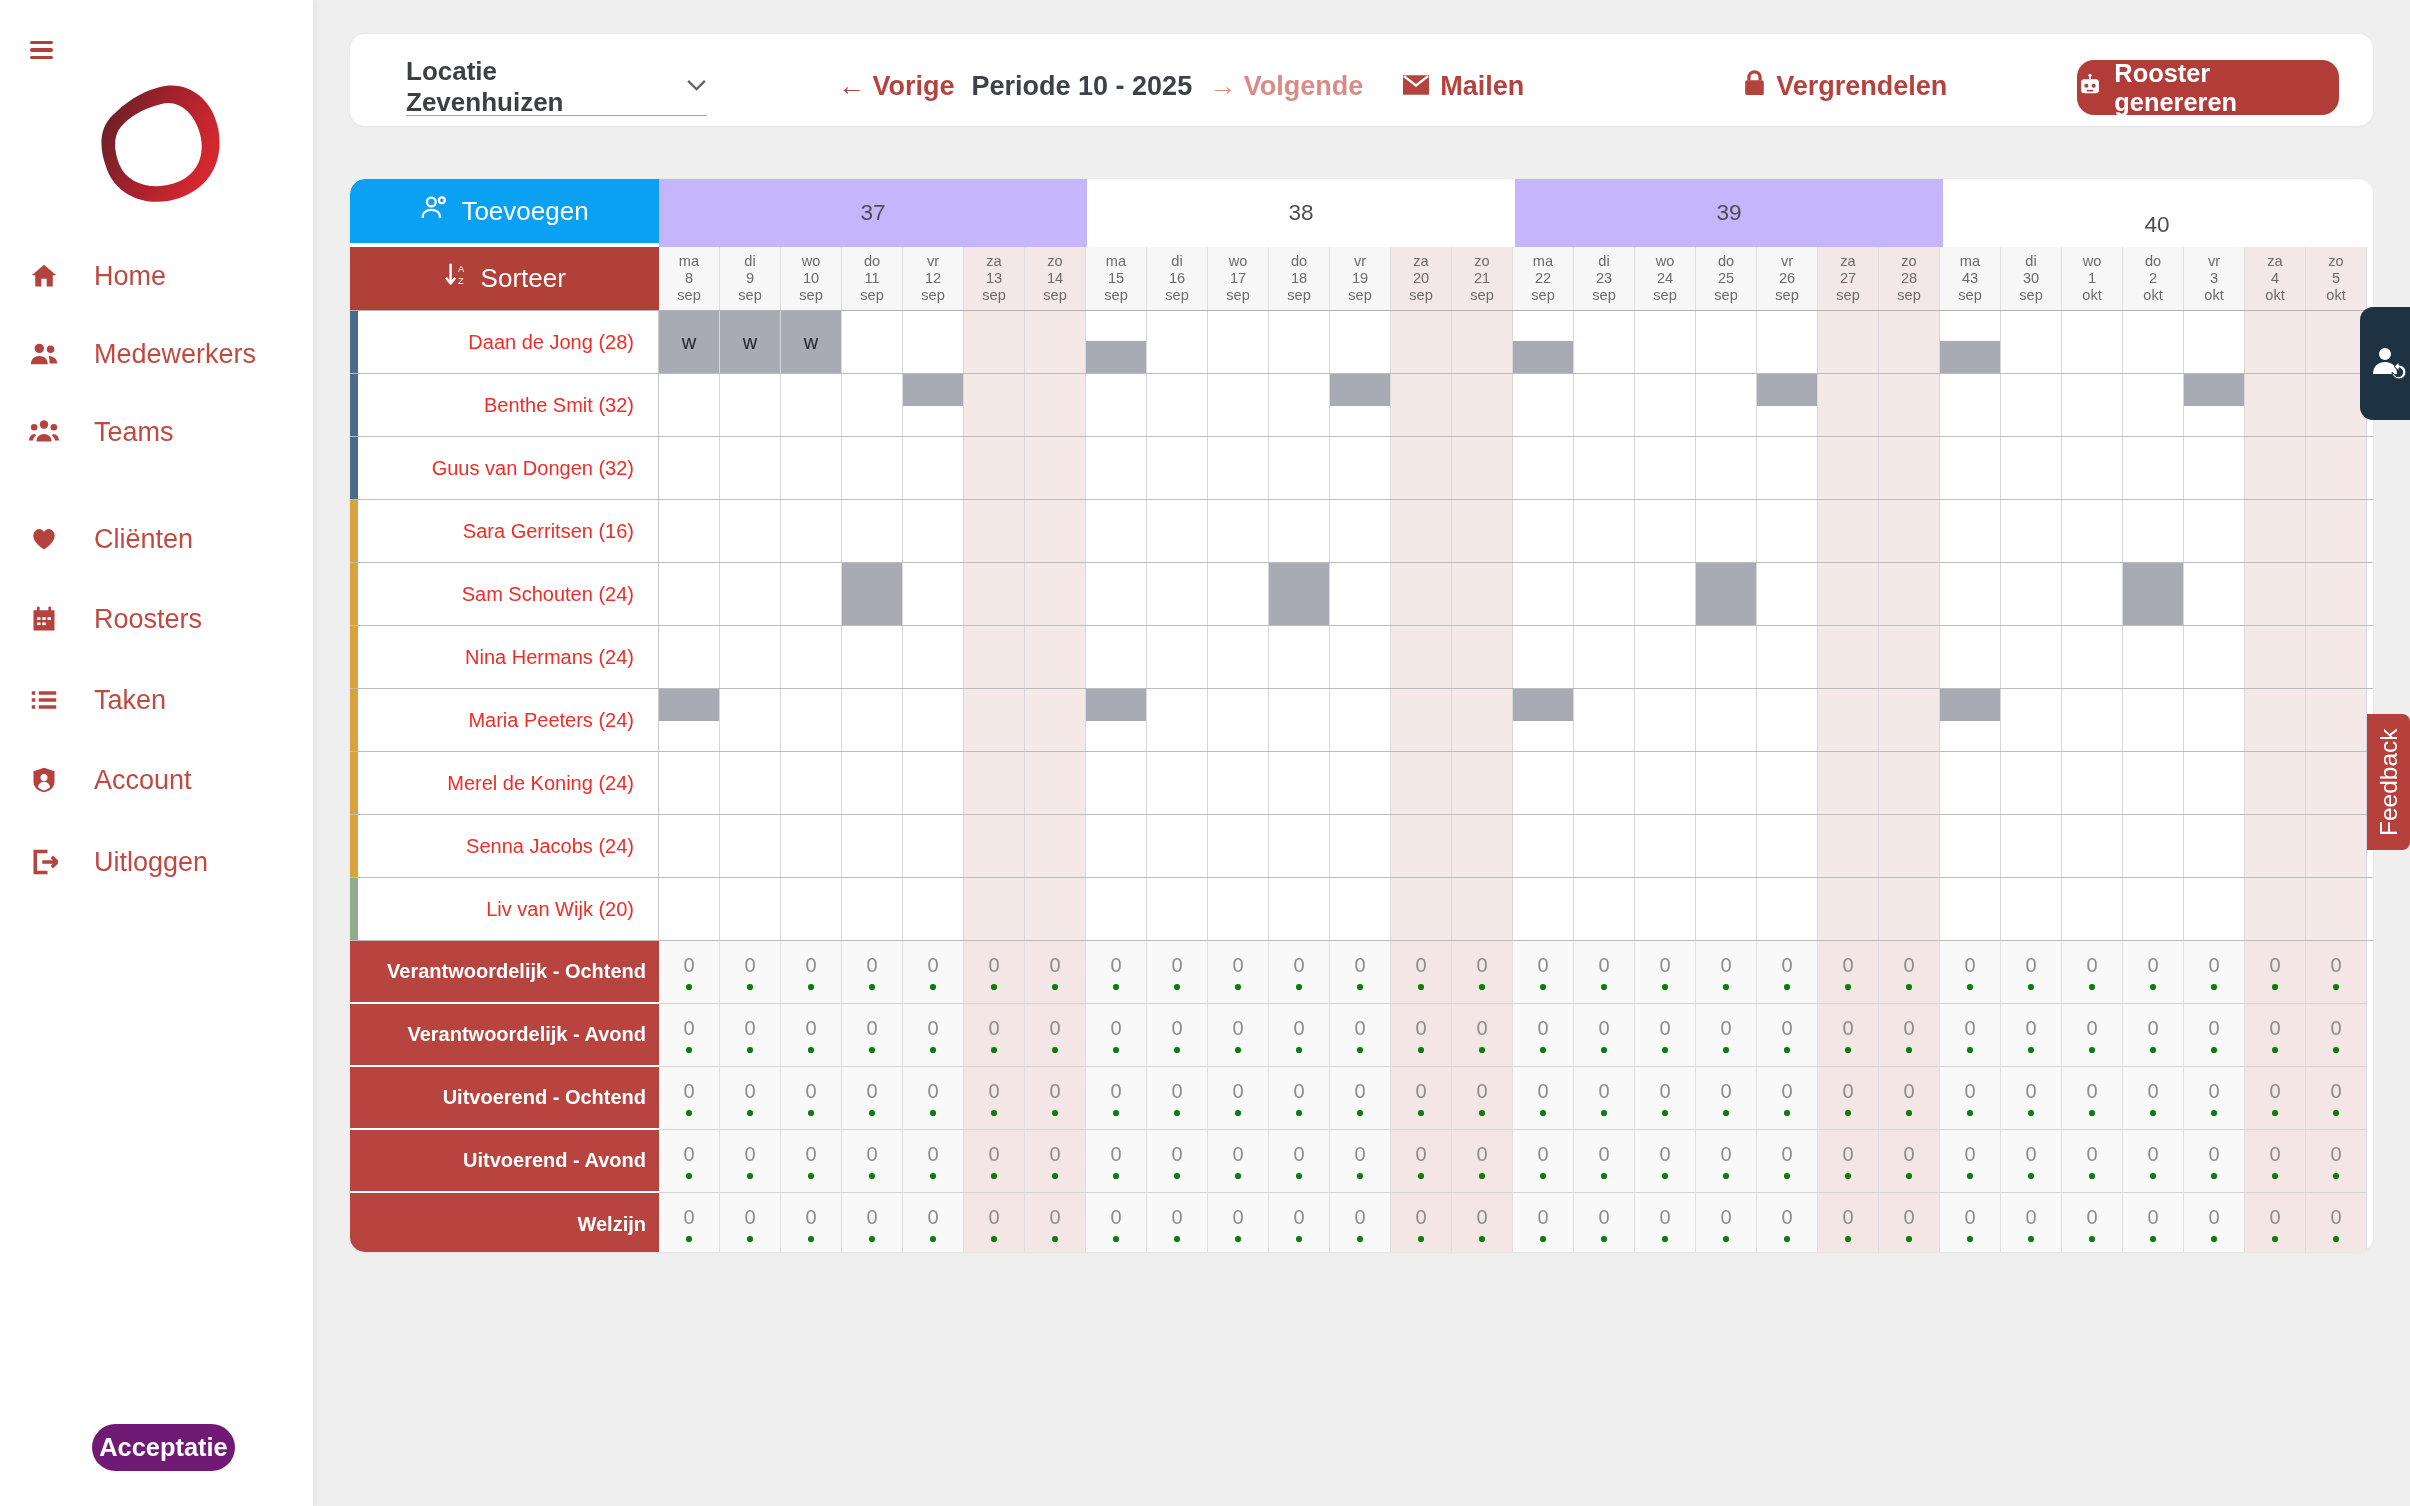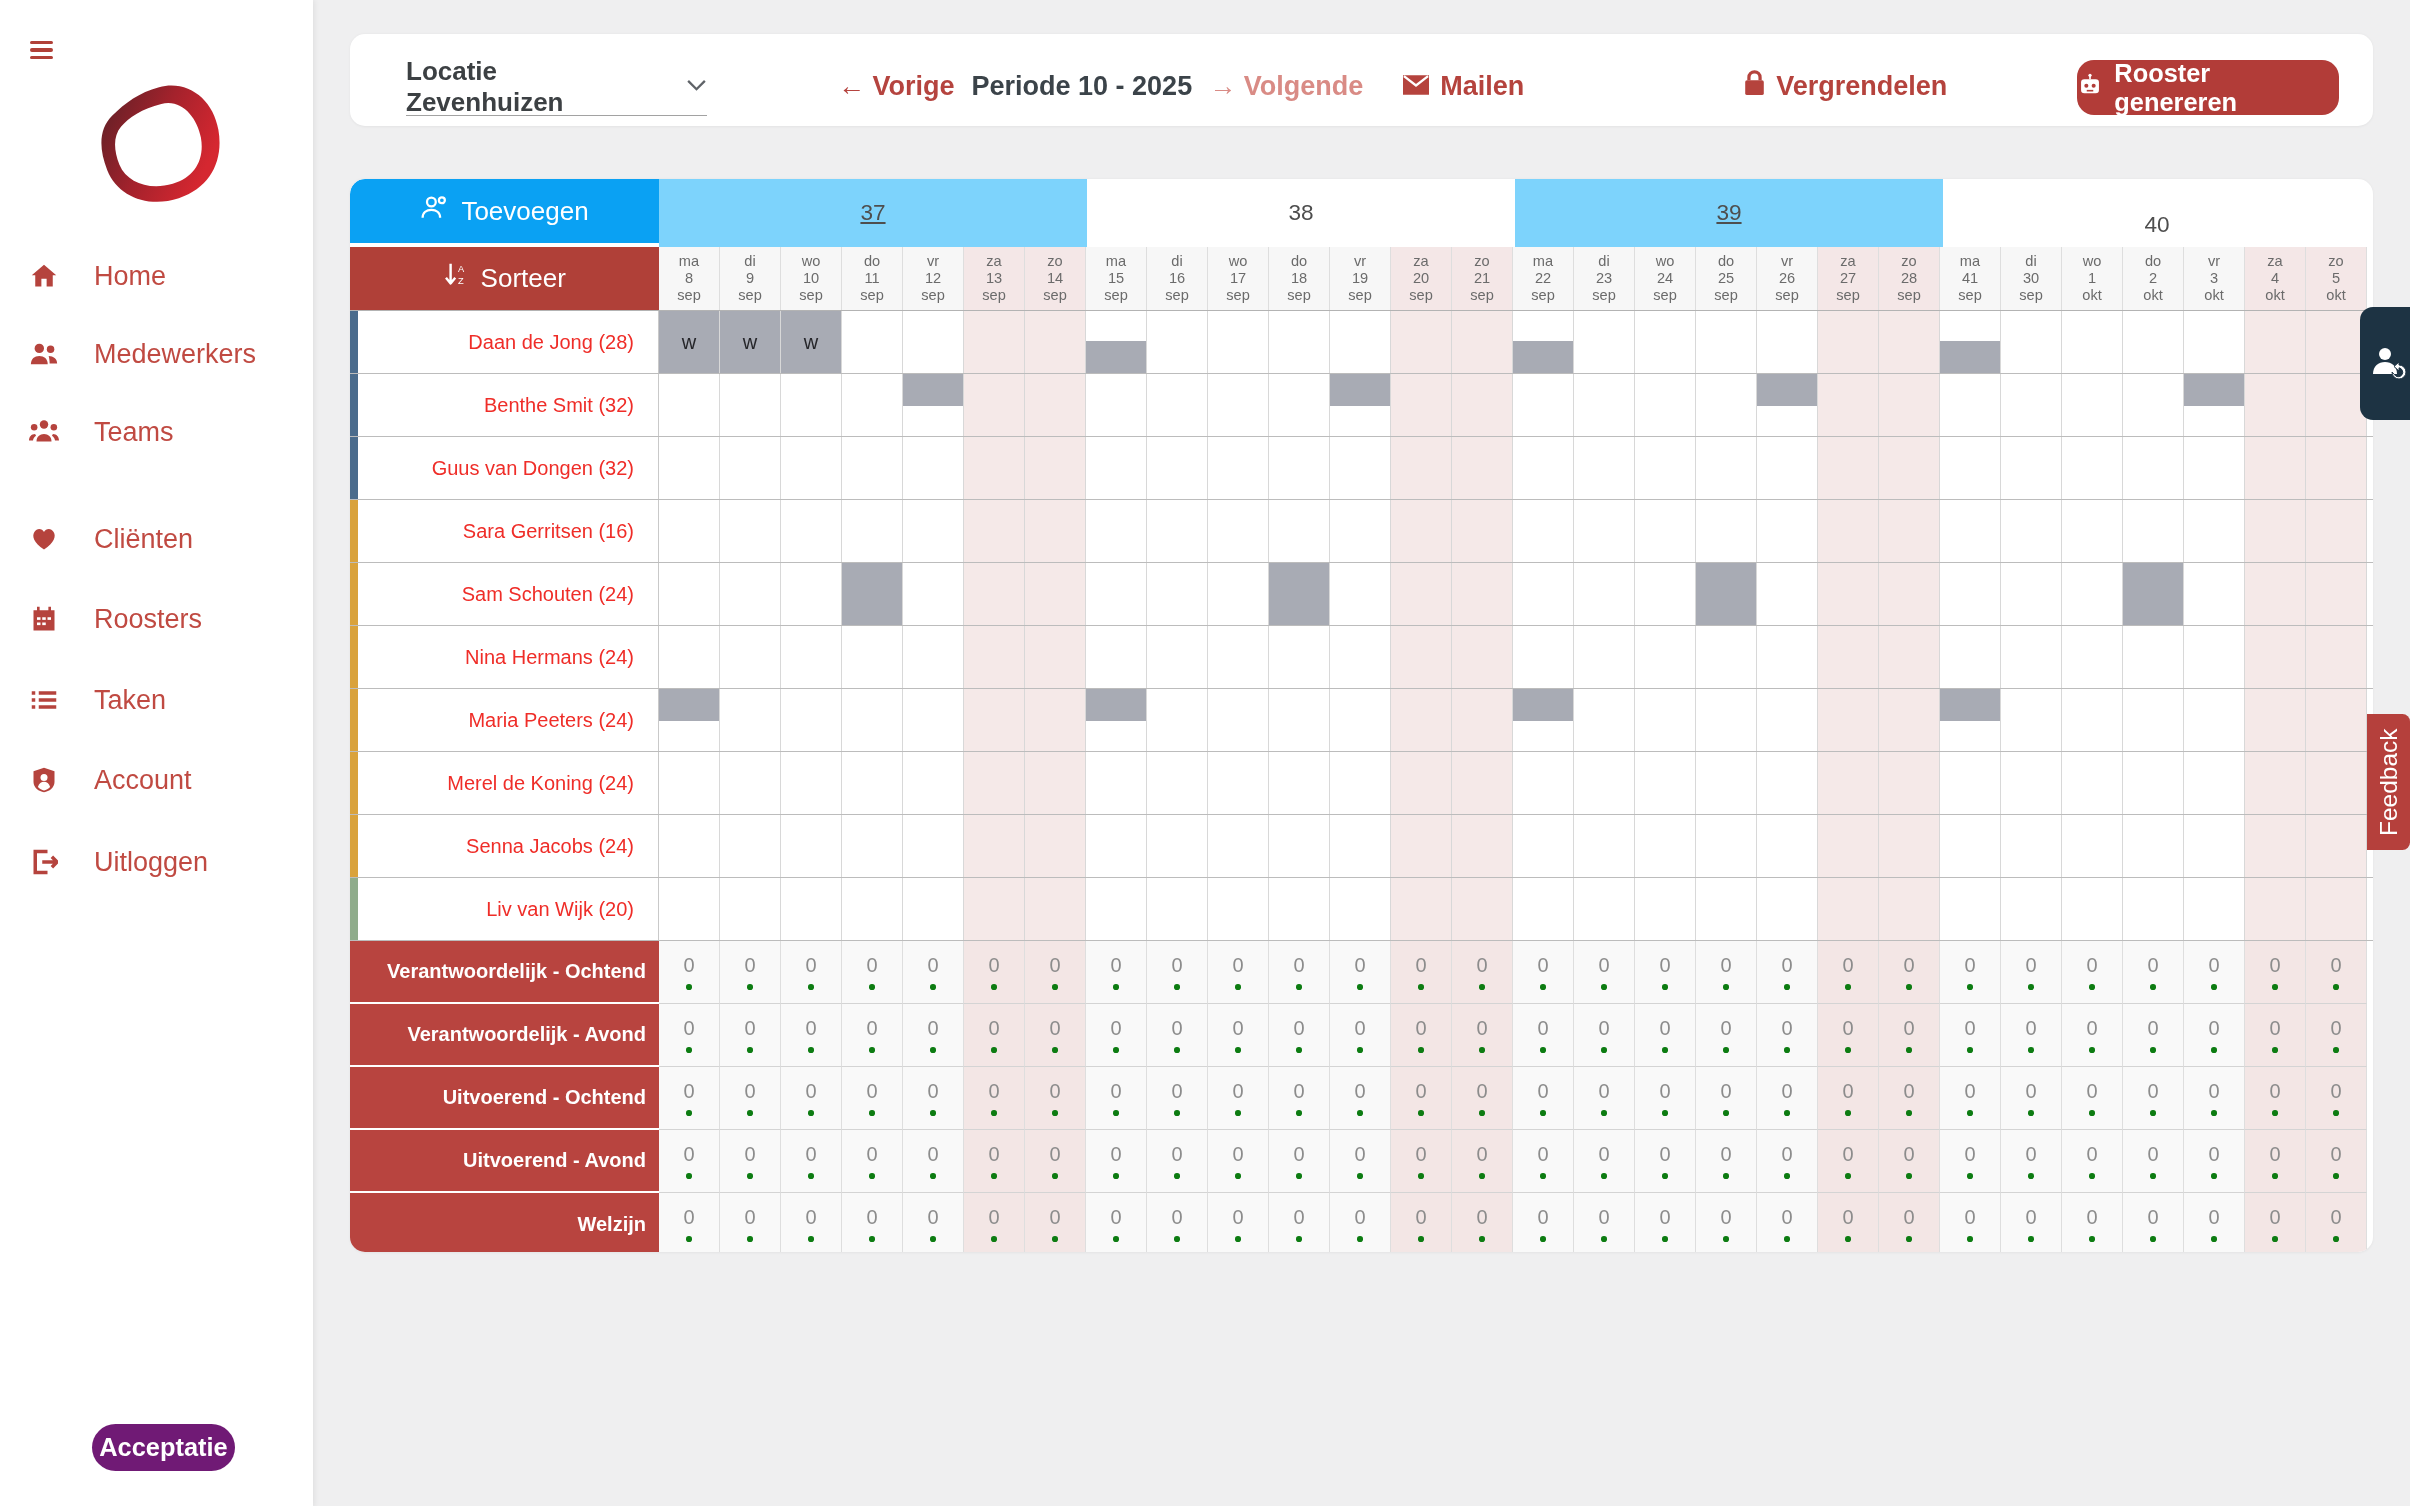--- a/index.html
+++ b/index.html
@@ -25,21 +25,21 @@
   .pn-next{color:#d98b85;cursor:pointer;display:flex;gap:7.5px;align-items:center;}
   .tb-action{position:absolute;top:0;height:105px;display:flex;align-items:center;gap:11.3px;color:#b5433d;font-size:27px;cursor:pointer;}
   .gen-btn{position:absolute;left:1727px;top:26px;width:262px;height:55px;background:#b23c38;border-radius:17px;color:#fff;
            display:flex;align-items:center;justify-content:center;gap:11.3px;font-size:25.4px;cursor:pointer;}
   
   .gridpanel{position:absolute;left:350px;top:179px;width:2023px;height:1073px;background:#fff;border-radius:15px;overflow:hidden;box-shadow:0 0.9px 2.8px rgba(0,0,0,.05);}
   .g-rowA{display:flex;height:68px;}
   .add-btn{width:309px;height:64px;background:#0aa1f3;color:#fff;display:flex;align-items:center;justify-content:center;gap:13px;
            font-size:26px;border-radius:15px 0 0 0;cursor:pointer;flex:none;}
   .weekband{flex:none;display:flex;align-items:center;justify-content:center;font-size:22.6px;color:#4e4e4e;height:68px;}
-  .weekband.shaded{background:#7dd3fc;text-decoration:underline;}
+  .weekband.shaded{background:#c4b5fd;}
   .g-rowB{display:flex;height:64px;border-bottom:0.9px solid #b3b3b3;box-sizing:border-box;}
   .sort-btn{width:309px;background:#b04038;color:#fff;display:flex;align-items:center;justify-content:center;gap:13px;font-size:26px;cursor:pointer;flex:none;}
   .dh{flex:none;width:61px;box-sizing:border-box;border-right:0.9px solid #dedede;background:#f7f7f7;display:flex;flex-direction:column;
       align-items:center;justify-content:center;font-size:14.6px;line-height:17px;color:#6b6b6b;}
   .dh.we{background:#f4e7e7;}
   .emp-row{display:flex;height:63px;border-bottom:0.9px solid #bcbcbc;box-sizing:border-box;}
   .name-cell{width:309px;flex:none;position:relative;display:flex;align-items:center;justify-content:flex-end;
              border-right:0.9px solid #c9c9c9;box-sizing:border-box;cursor:pointer;}
   .name-cell .bar{position:absolute;left:0;top:0;bottom:0;width:7.5px;}
   .name-cell .nm{font-size:20px;color:#ef2d28;padding-right:24px;}
@@ -360,21 +360,21 @@
         <span>27</span>
         <span>sep</span>
       </div>
       <div class="dh we">
         <span>zo</span>
         <span>28</span>
         <span>sep</span>
       </div>
       <div class="dh">
         <span>ma</span>
-        <span>41</span>
+        <span>43</span>
         <span>sep</span>
       </div>
       <div class="dh">
         <span>di</span>
         <span>30</span>
         <span>sep</span>
       </div>
       <div class="dh">
         <span>wo</span>
         <span>1</span>

